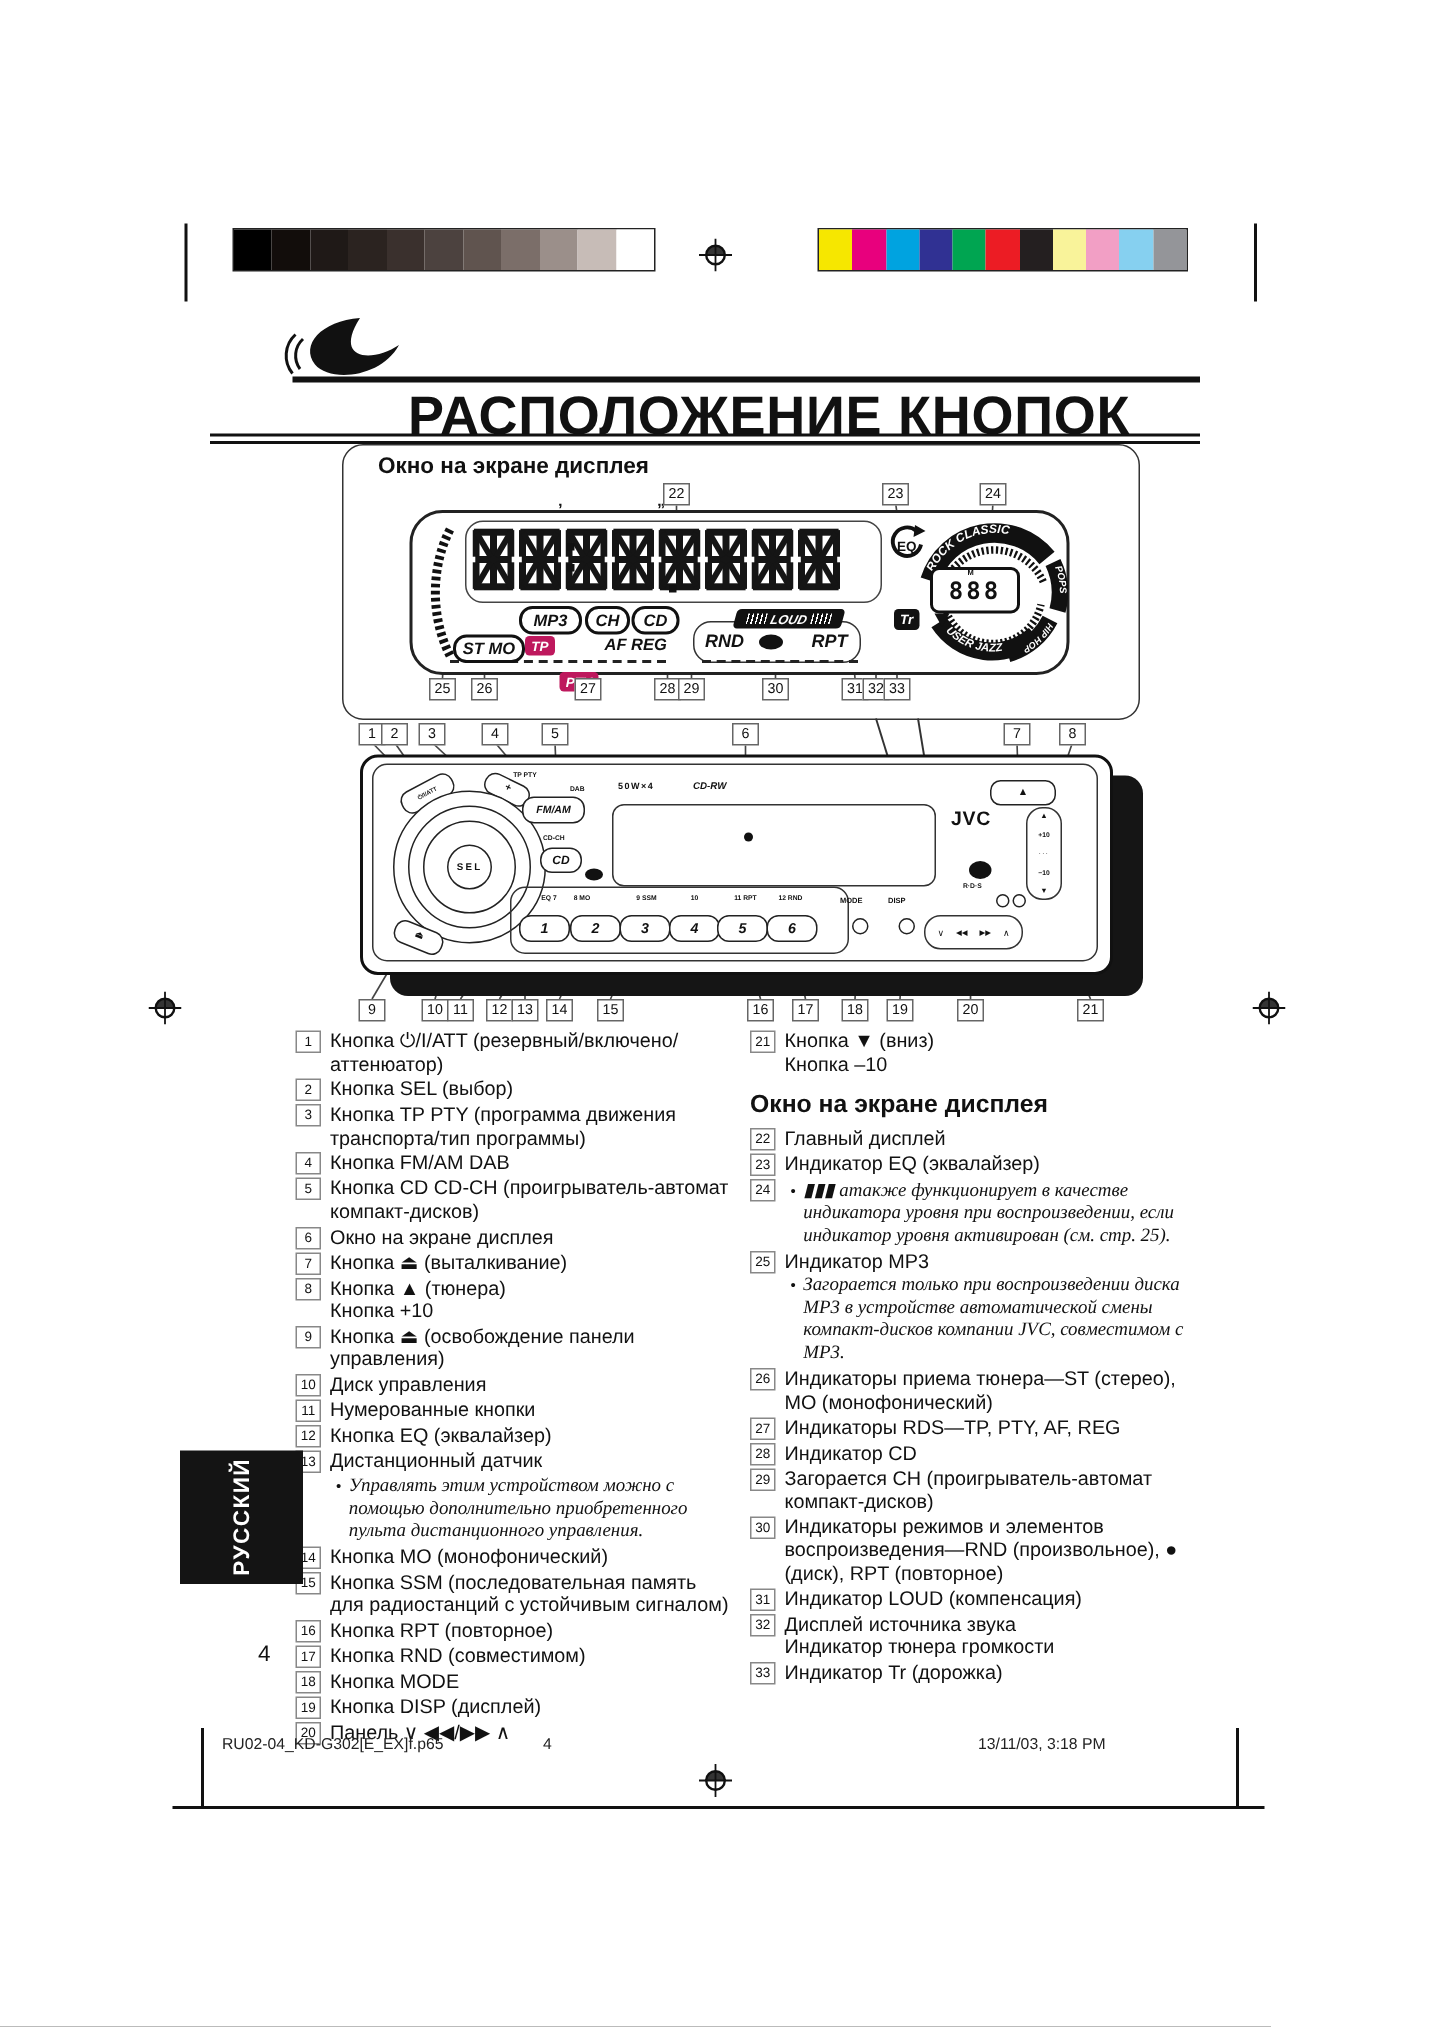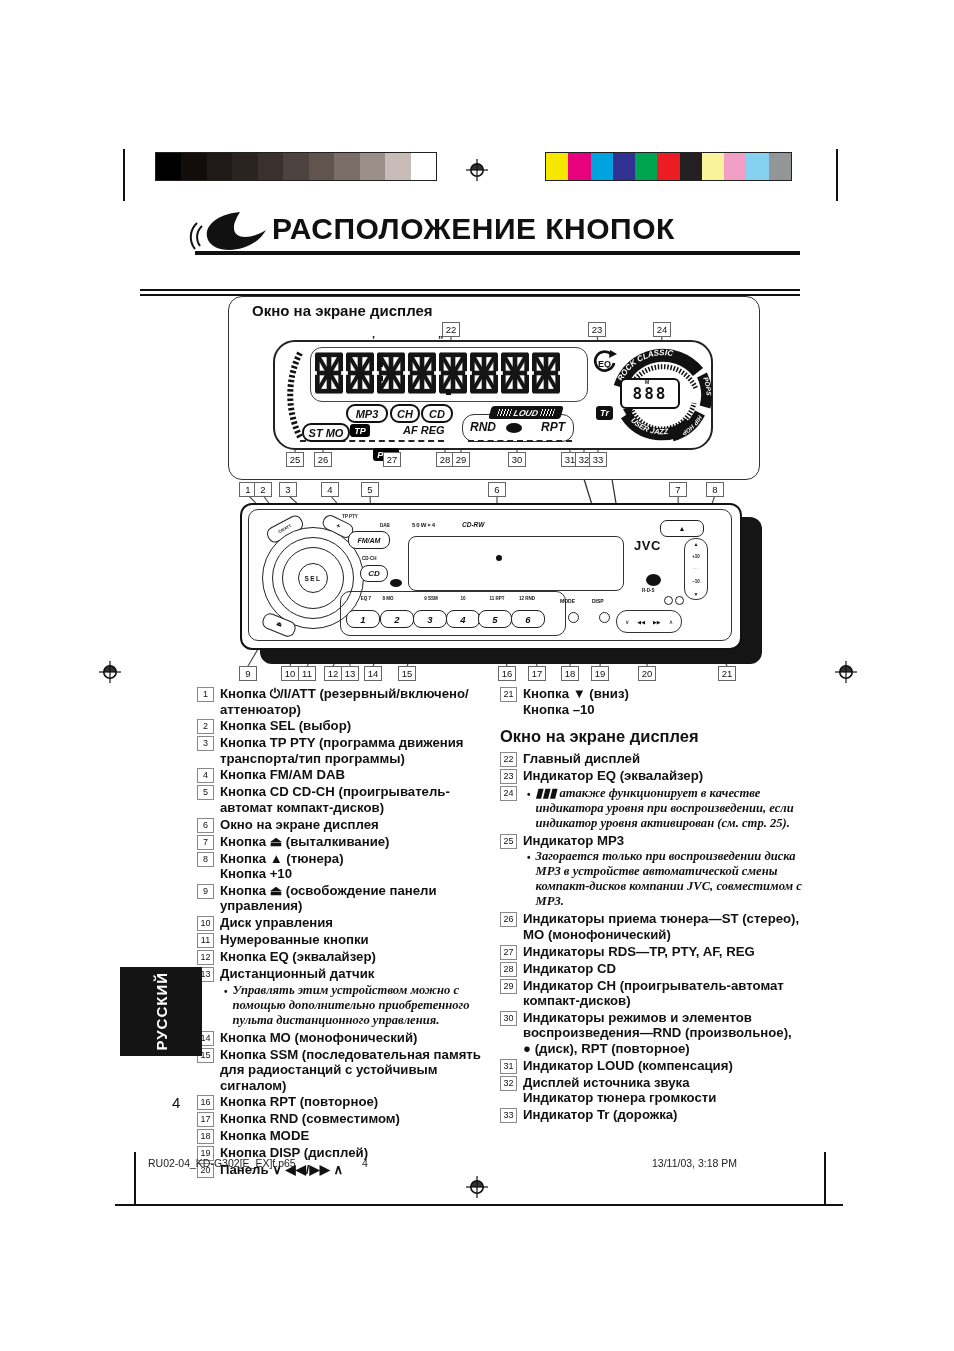--- a/index.html
+++ b/index.html
@@ -2,32 +2,32 @@
 <html><head>
 <meta charset="utf-8">
 <style>
   html,body{margin:0;padding:0;background:#888;}
   #page{position:relative;width:954px;height:1351px;background:#fff;overflow:hidden;
         font-family:"Liberation Sans",sans-serif;color:#111;}
   .abs{position:absolute;}
   .swatch{flex:1 1 auto;height:100%;}
   #grayscale-bar,#color-bar{display:flex;border:1px solid #222;}
   .crosshair{pointer-events:none;}
-  #title{font-size:30px;font-weight:bold;letter-spacing:.5px;white-space:nowrap;}
+  #title{font-size:36px;font-weight:bold;letter-spacing:.5px;white-space:nowrap;margin-top:44px;}
   #subtitle{font-size:23px;font-weight:bold;}
   .rule{background:#111;}
   #display-box{border:1.6px solid #333;border-radius:14px;}
   #display-box-label{font-size:15px;font-weight:bold;}
   #lcd{border:2px solid #222;border-radius:22px;background:#fff;}
   #digits{display:flex;gap:3px;}
   .seg-digit{width:28px;height:42px;}
   .digit-frame{border:1px solid #444;border-radius:12px;}
   .badge-out{border:2px solid #111;border-radius:9px;display:flex;align-items:center;justify-content:center;
              font-style:italic;font-weight:bold;font-size:11px;background:#fff;}
-  .badge-inv{background:#000000;color:#fff;border-radius:3px;display:flex;align-items:center;justify-content:center;
+  .badge-inv{background:#be185d;color:#fff;border-radius:3px;display:flex;align-items:center;justify-content:center;
              font-style:italic;font-weight:bold;font-size:9px;}
   .ind-text{font-style:italic;font-weight:bold;font-size:11px;white-space:nowrap;}
   .dashed{border-bottom:2px dashed #222;}
   #loud-badge{background:#111;color:#fff;transform:skewX(-15deg);display:flex;align-items:center;justify-content:center;gap:3px;
               font-style:italic;font-weight:bold;font-size:8.5px;border-radius:3px;}
   .hatch{width:13px;height:7px;background:repeating-linear-gradient(90deg,#fff 0 1px,transparent 1px 3px);}
   .disc-glyph{background:#111;border-radius:50%;}
   #src-box{background:#fff;border:2.5px solid #111;border-radius:6px;display:flex;align-items:center;justify-content:center;
            font-family:"DejaVu Sans Mono",monospace;font-weight:bold;font-size:16px;letter-spacing:2px;}
   #m-ind{font-size:5px;font-weight:bold;}
@@ -39,21 +39,21 @@
   .thin-out{border:1.3px solid #333;border-radius:10px;}
   .circ{border:1.2px solid #222;border-radius:50%;background:#fff;}
   .tab{border:1.3px solid #222;border-radius:7px;background:#fff;display:flex;align-items:center;justify-content:center;}
   .tiny{font-size:4.5px;font-weight:bold;white-space:nowrap;text-align:center;line-height:1.2;}
   .pill{border:1.4px solid #222;border-radius:8px;background:#fff;display:flex;align-items:center;justify-content:center;
         font-style:italic;font-weight:bold;}
   #legend-left,#legend-right{font-size:13.2px;line-height:15.6px;}
   .li{display:flex;margin-bottom:1px;}
   .co-badge{border:1px solid #888;font-size:9px;min-width:13px;height:13px;line-height:13px;text-align:center;
             margin:1px 6px 0 0;flex:0 0 auto;padding:0 1px;}
-  .li-body{flex:1 1 auto;font-weight:bold;}
+  .li-body{flex:1 1 auto;}
   .li-note{display:flex;font-family:"Liberation Serif",serif;font-style:italic;font-size:12.6px;line-height:15px;margin:1px 0 1px 2px;}
   .li-note .bullet{font-family:"Liberation Sans",sans-serif;font-style:normal;font-size:10px;margin:1px 5px 0 2px;}
   #legend-right-heading{font-size:16.5px;font-weight:bold;margin:12px 0 6px 0;}
   #sidebar{background:#141414;display:flex;align-items:center;justify-content:center;}
   #sidebar-lang{writing-mode:vertical-rl;transform:rotate(180deg);color:#fff;font-weight:bold;font-size:15px;letter-spacing:1px;}
   .footer-text{font-size:10.5px;color:#222;}
   svg text{font-family:"Liberation Sans",sans-serif;}
 </style>
 </head>
 <body>
@@ -573,21 +573,21 @@
       </div>
       <div class="li">
         <span class="co-badge">28</span>
         <div class="li-body">
           <div>Индикатор CD</div>
         </div>
       </div>
       <div class="li">
         <span class="co-badge">29</span>
         <div class="li-body">
-          <div>Индикатор CH (проигрыватель-автомат компакт-дисков)</div>
+          <div>Загорается CH (проигрыватель-автомат компакт-дисков)</div>
         </div>
       </div>
       <div class="li">
         <span class="co-badge">30</span>
         <div class="li-body">
           <div>Индикаторы режимов и элементов воспроизведения—RND (произвольное), ● (диск), RPT (повторное)</div>
         </div>
       </div>
       <div class="li">
         <span class="co-badge">31</span>

